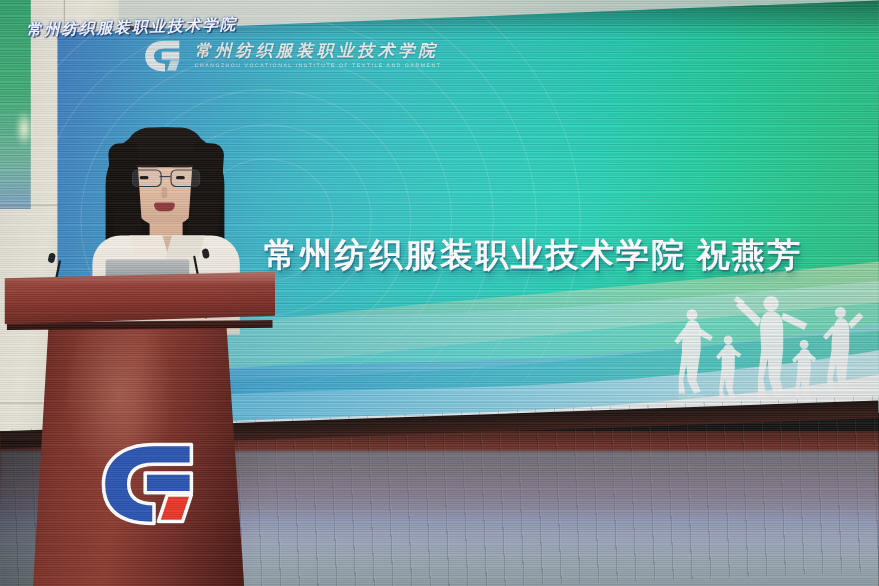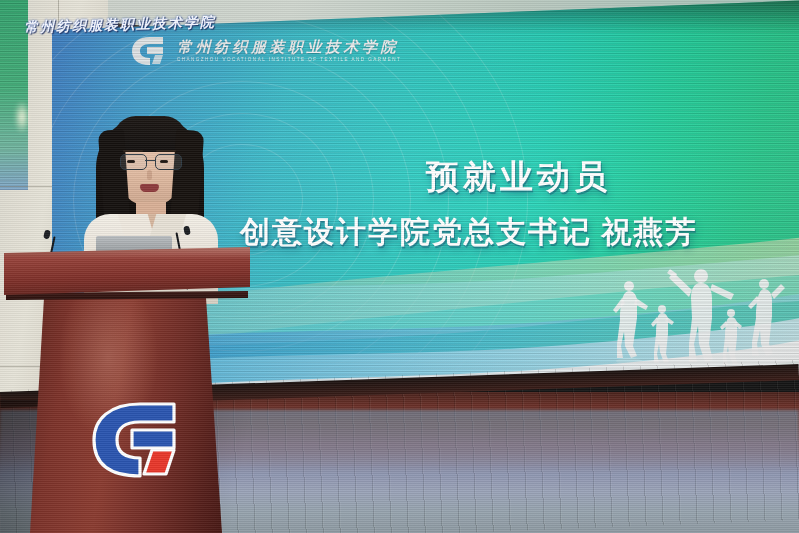--- a/index.html
+++ b/index.html
@@ -356,22 +356,21 @@
         <div class="slogo-cn">常州纺织服装职业技术学院</div>
         <div class="slogo-en">CHANGZHOU VOCATIONAL INSTITUTE OF TEXTILE AND GARMENT</div>
       </div>
     </div>
 
     <div class="scan"></div>
     <div class="screen-topdark"></div>
     <div class="screen-vignette"></div>
   </div>
 
-  <div class="slide-title">预就业动员</div>
-  <div class="slide-sub">创意设计学院党总支书记  祝燕芳</div>
+  <div class="slide-sub">常州纺织服装职业技术学院  祝燕芳</div>
 
   <div class="speaker">
     <div class="sp hair-back"></div>
     <div class="sp face"></div>
     <div class="sp fringe"></div>
     <div class="sp hair-l"></div>
     <div class="sp hair-r"></div>
     <div class="brow" style="left:45px;top:40px;width:20px;"></div>
     <div class="brow" style="left:78px;top:40px;width:20px;"></div>
     <div class="sp glasses">

